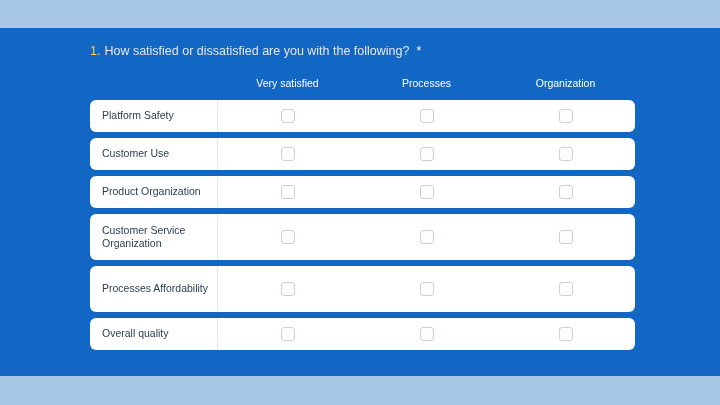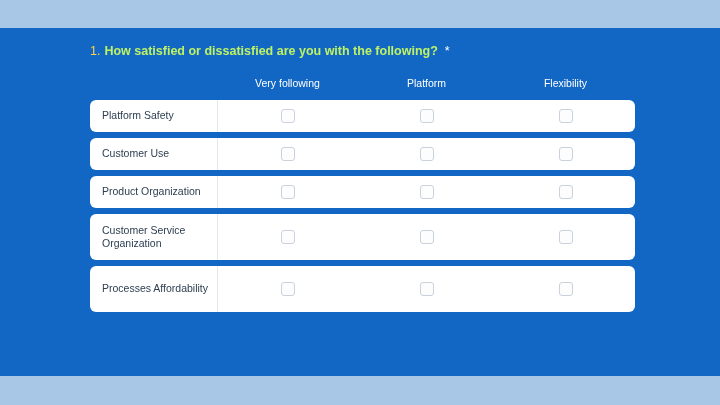--- a/index.html
+++ b/index.html
@@ -32,22 +32,21 @@
     align-items: baseline;
     font-size: 12.5px;
     color: #ffffff;
     margin-bottom: 14px;
   }
   .q-number {
     color: #ffd24a;
     margin-right: 4px;
   }
   .q-text {
-    color: #bef264;
-    font-weight: bold;
+    color: #e5e5e5;
   }
   .q-required {
     color: #ffffff;
     margin-left: 7px;
   }
   .matrix {
     width: 545px;
   }
   .header-row {
     display: flex;
@@ -136,23 +135,23 @@
     <div class="question-line">
       <span class="q-number">1.</span>
       <span class="q-text">How satisfied or dissatisfied are you with the following?</span>
       <span class="q-required">*</span>
     </div>
 
     <div class="matrix">
 
       <div class="header-row">
         <div class="header-spacer"></div>
-        <div class="header-cell">Very following</div>
-        <div class="header-cell">Platform</div>
-        <div class="header-cell">Flexibility</div>
+        <div class="header-cell">Very satisfied</div>
+        <div class="header-cell">Processes</div>
+        <div class="header-cell">Organization</div>
       </div>
 
       <div class="row">
         <div class="row-label">Platform Safety</div>
         <div class="row-options">
           <div class="opt-cell">
               <span class="checkbox"></span>
             </div>
           <div class="opt-cell">
               <span class="checkbox"></span>
@@ -216,18 +215,32 @@
             </div>
           <div class="opt-cell">
               <span class="checkbox"></span>
             </div>
           <div class="opt-cell">
               <span class="checkbox"></span>
             </div>
         </div>
       </div>
 
+      <div class="row">
+        <div class="row-label">Overall quality</div>
+        <div class="row-options">
+          <div class="opt-cell">
+              <span class="checkbox"></span>
+            </div>
+          <div class="opt-cell">
+              <span class="checkbox"></span>
+            </div>
+          <div class="opt-cell">
+              <span class="checkbox"></span>
+            </div>
+        </div>
+      </div>
 
     </div>
   </div>
 </div>
 
 <div class="strip-bottom"></div>
 
 </body></html>

